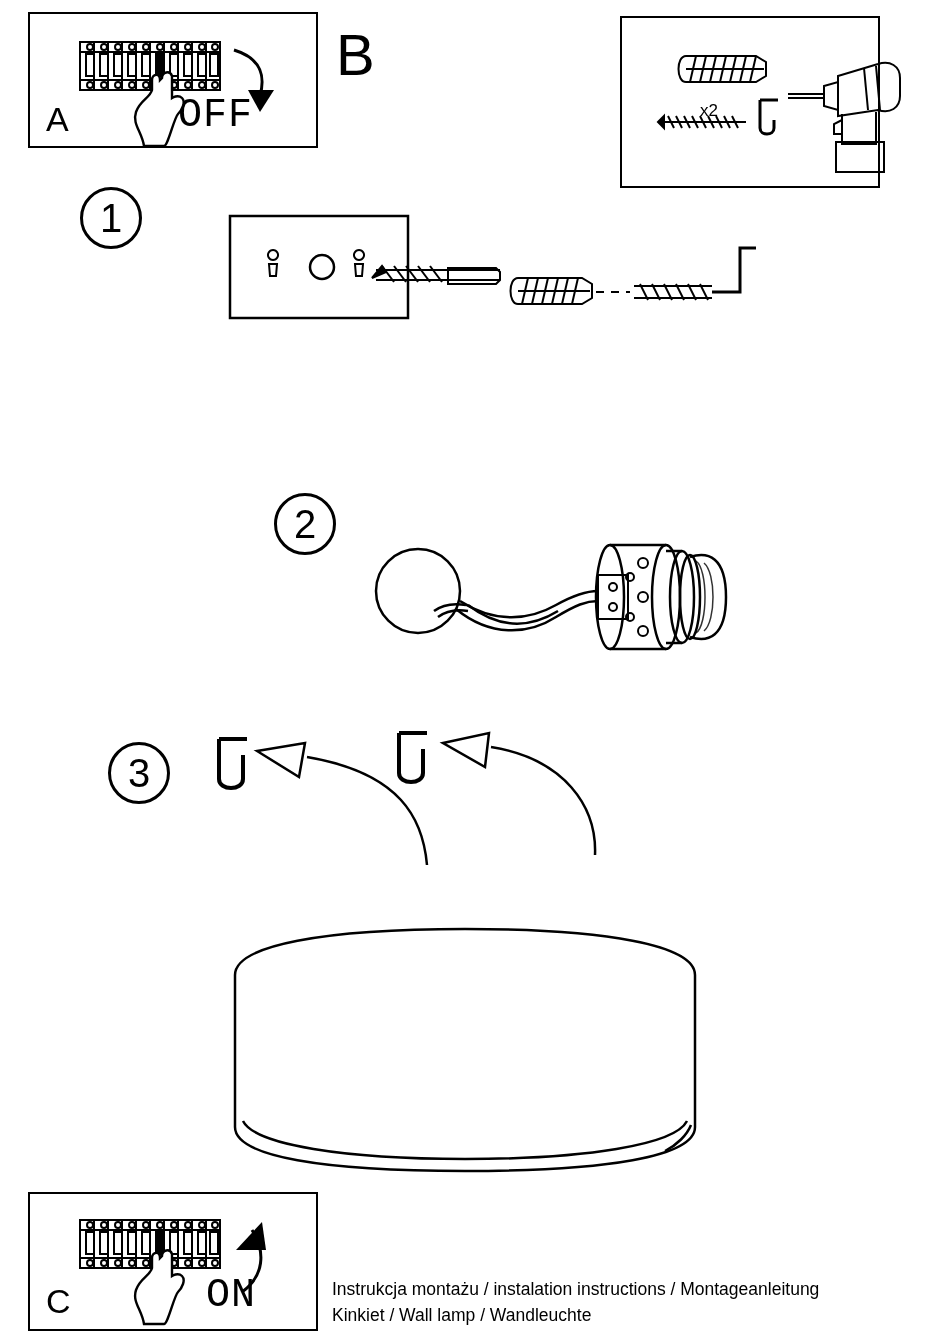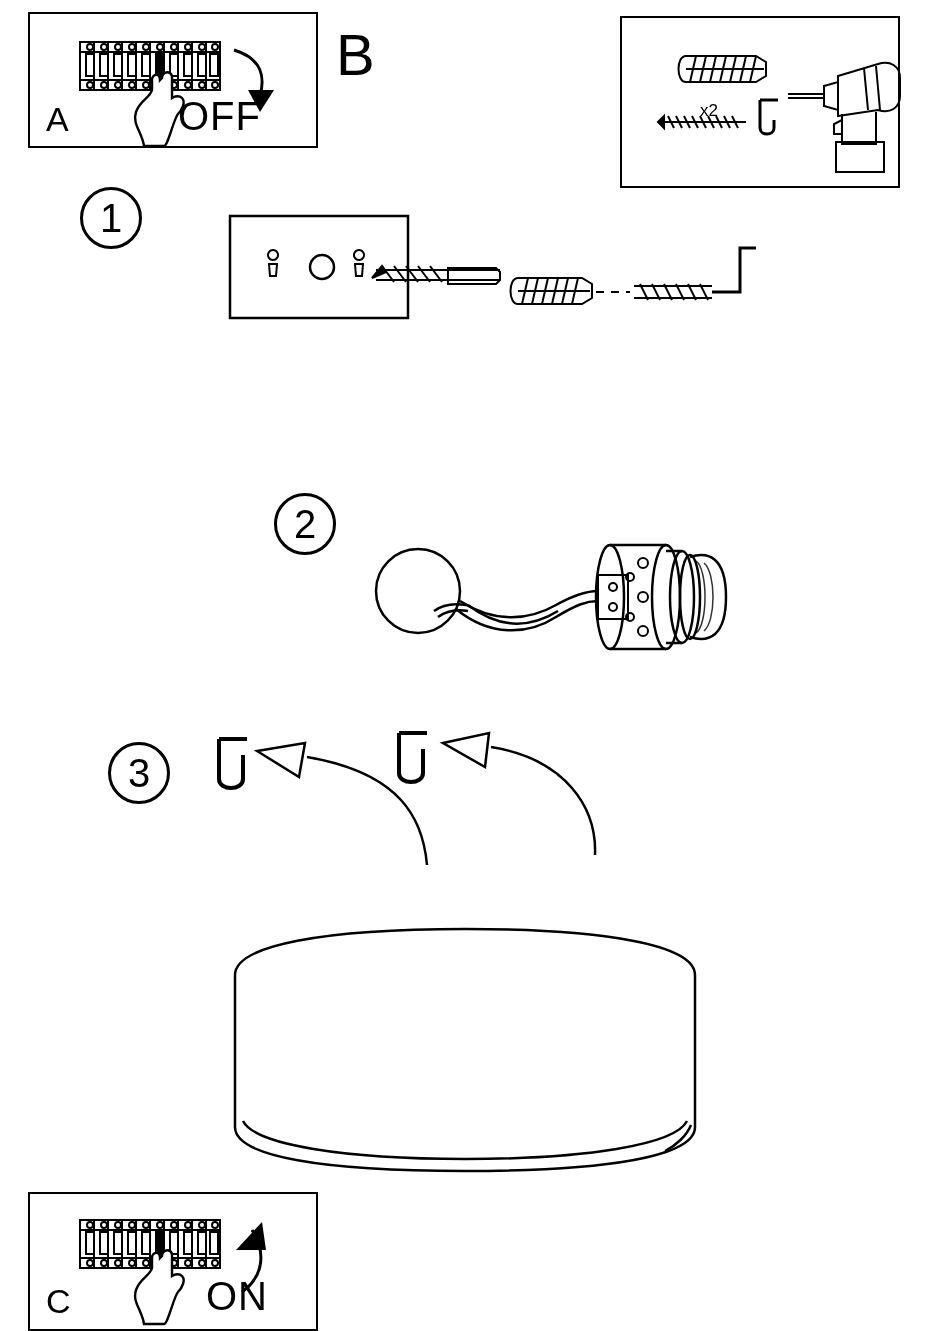--- a/index.html
+++ b/index.html
@@ -33,40 +33,41 @@
   }
   #panel-c {
     left: 28px;
     top: 1192px;
     width: 290px;
     height: 139px;
   }
   #panel-b-box {
     left: 620px;
     top: 16px;
-    width: 280px;
+    width: 260px;
     height: 172px;
   }
   .panel-letter {
     position: absolute;
     font-size: 34px;
     line-height: 34px;
     font-weight: 400;
   }
   .big-letter {
     position: absolute;
     font-size: 58px;
     line-height: 58px;
     font-weight: 400;
   }
   .word-label {
     position: absolute;
     font-size: 40px;
     line-height: 40px;
     letter-spacing: 1px;
+    font-family: Liberation Mono, monospace;
   }
   .step-num {
     position: absolute;
     width: 62px;
     height: 62px;
     border: 3px solid #000;
     border-radius: 50%;
     box-sizing: border-box;
     display: flex;
     align-items: center;
@@ -460,14 +461,16 @@
         </g>
 
         <g fill="none" stroke="#000" stroke-width="3">
           <path d="M204 92 C226 76 228 52 214 30"></path>
         </g>
         <polygon points="198,50 224,22 228,50" fill="#000"></polygon>
       </svg>
     </div>
   </div>
 
+  <div class="caption" style="left:332px; top:1276px;">Instrukcja montażu / instalation instructions / Montageanleitung</div>
+  <div class="caption" style="left:332px; top:1302px;">Kinkiet / Wall lamp / Wandleuchte</div>
 
 </div>
 
 </body></html>

